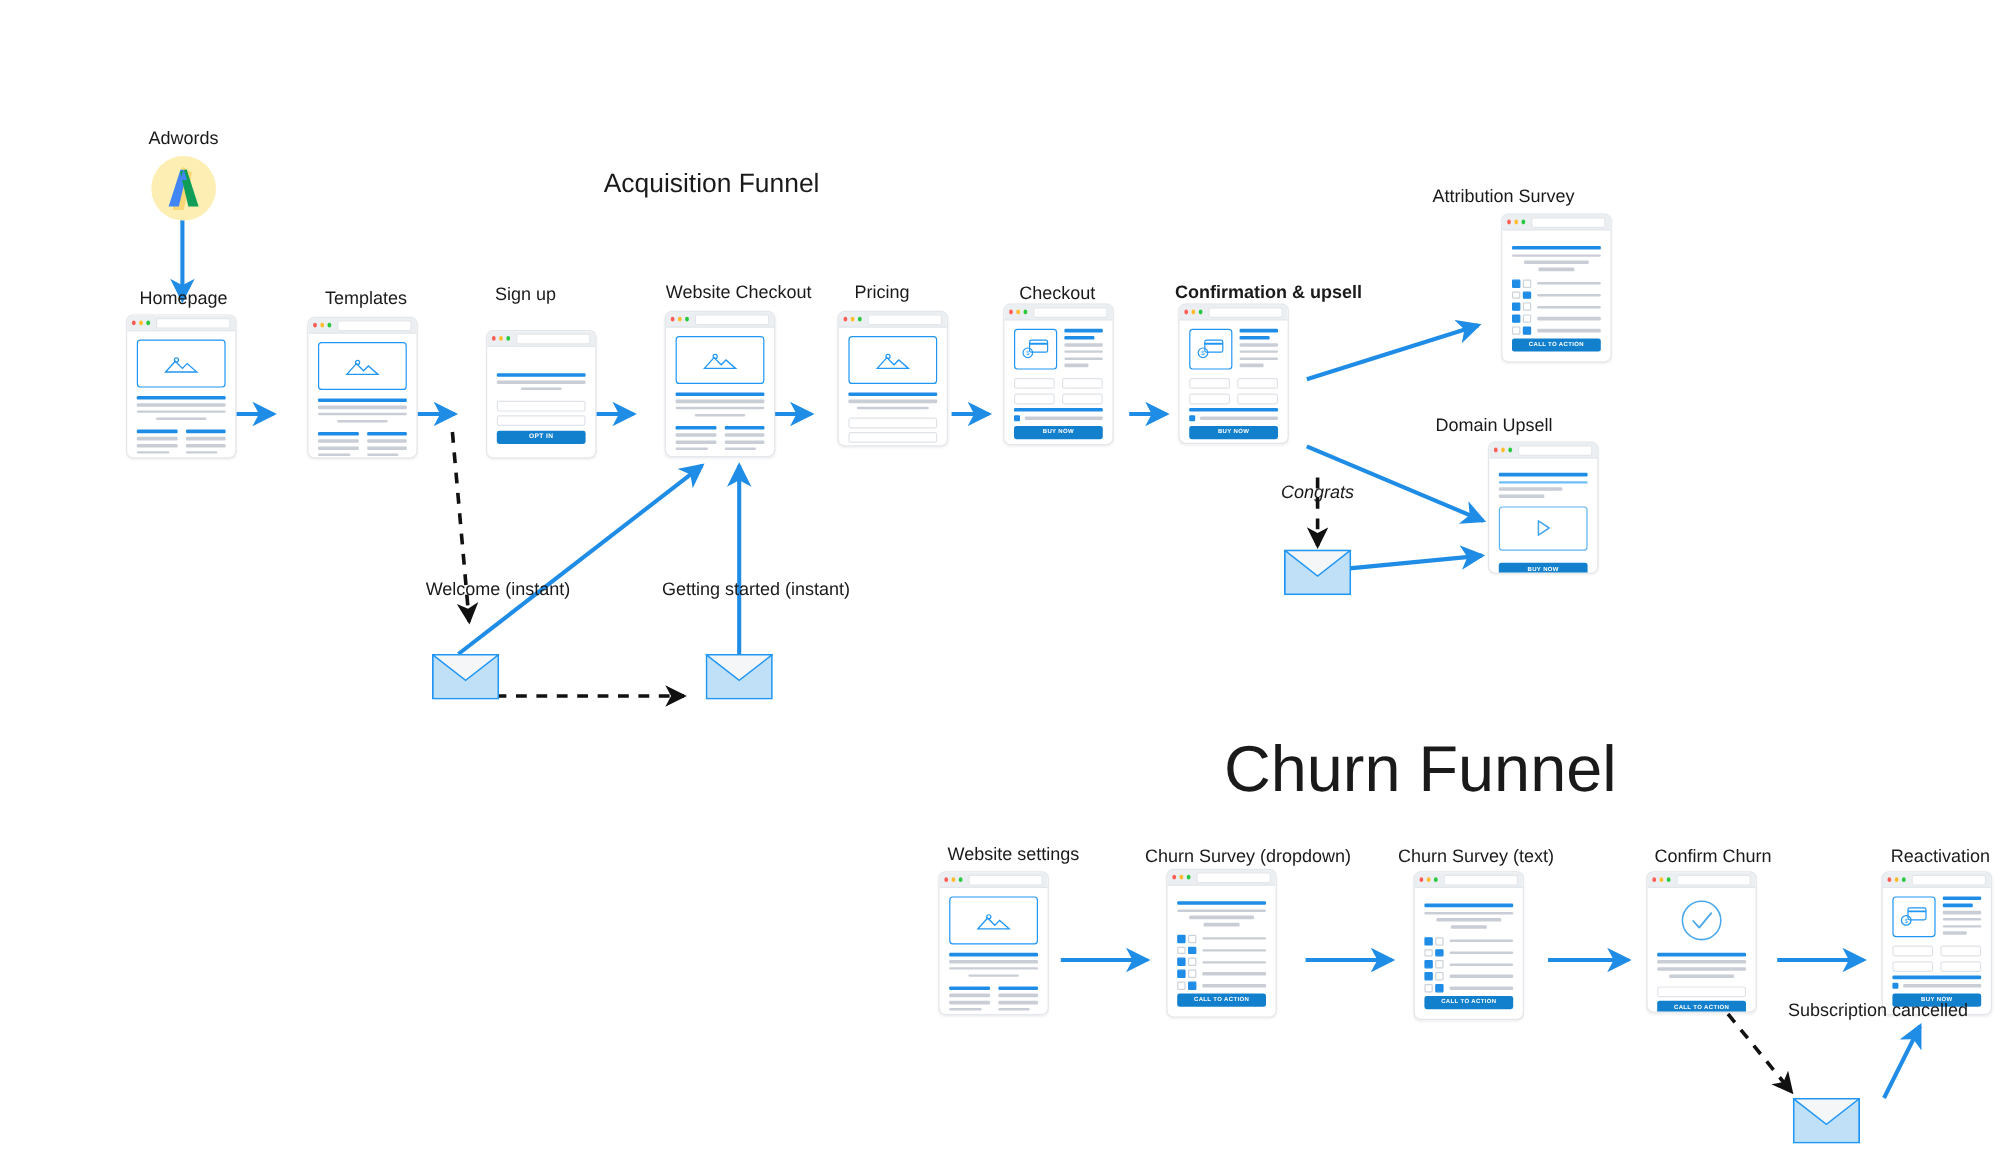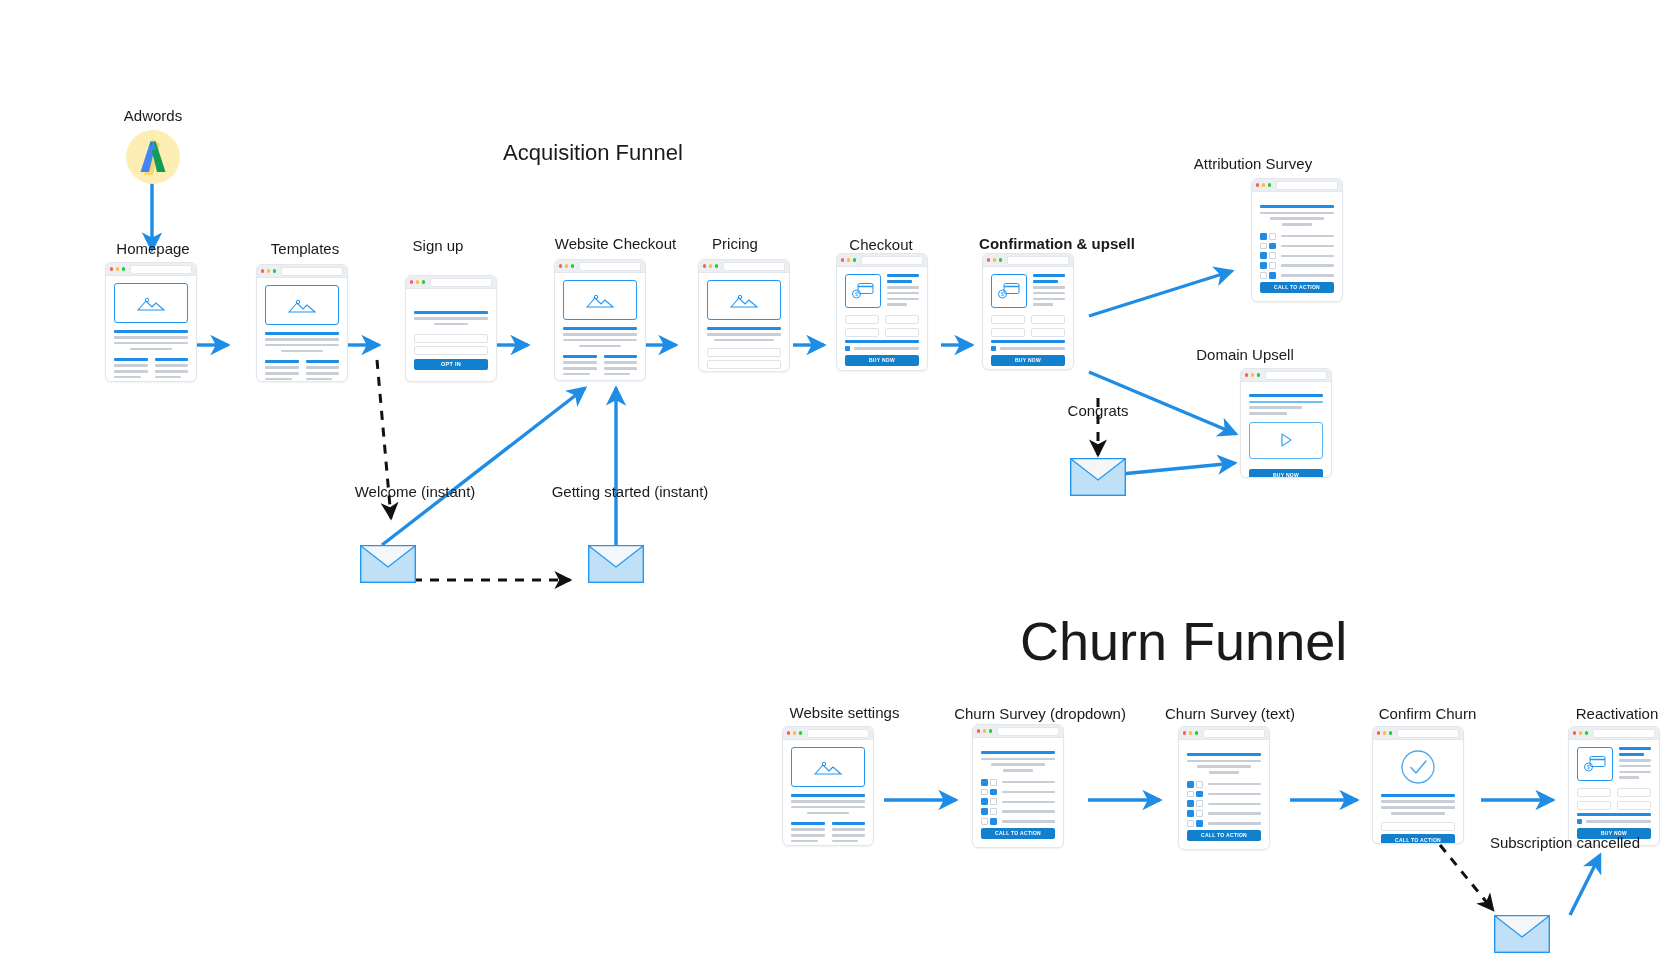--- a/index.html
+++ b/index.html
@@ -439,21 +439,21 @@
 </div>
 
 <div class="lbl" style="left:520px;top:483px;width:220px;">Getting started (instant)</div>
 <div class="env" style="left:588px;top:545px;">
   <svg width="56" height="38" viewBox="0 0 56 38">
       <rect x="0.7" y="0.7" width="54.6" height="36.6" fill="#bfe0f7" stroke="#2196f3" stroke-width="1.4"></rect>
       <path d="M0.7 0.7 L28 22 L55.3 0.7 Z" fill="#f4f6f8" stroke="#2196f3" stroke-width="1.2"></path>
     </svg>
 </div>
 
-<div class="lbl" style="left:1048px;top:402px;width:100px;">Congrats</div>
+<div class="lbl" style="left:1048px;top:402px;width:100px;font-style:italic;">Congrats</div>
 <div class="env" style="left:1070px;top:458px;">
   <svg width="56" height="38" viewBox="0 0 56 38">
       <rect x="0.7" y="0.7" width="54.6" height="36.6" fill="#bfe0f7" stroke="#2196f3" stroke-width="1.4"></rect>
       <path d="M0.7 0.7 L28 22 L55.3 0.7 Z" fill="#f4f6f8" stroke="#2196f3" stroke-width="1.2"></path>
     </svg>
 </div>
 
 <div class="lbl" style="left:762px;top:704px;width:165px;">Website settings</div>
 <div class="card" style="left:782px;top:726px;width:92px;height:120px;">
   <div class="bar">

